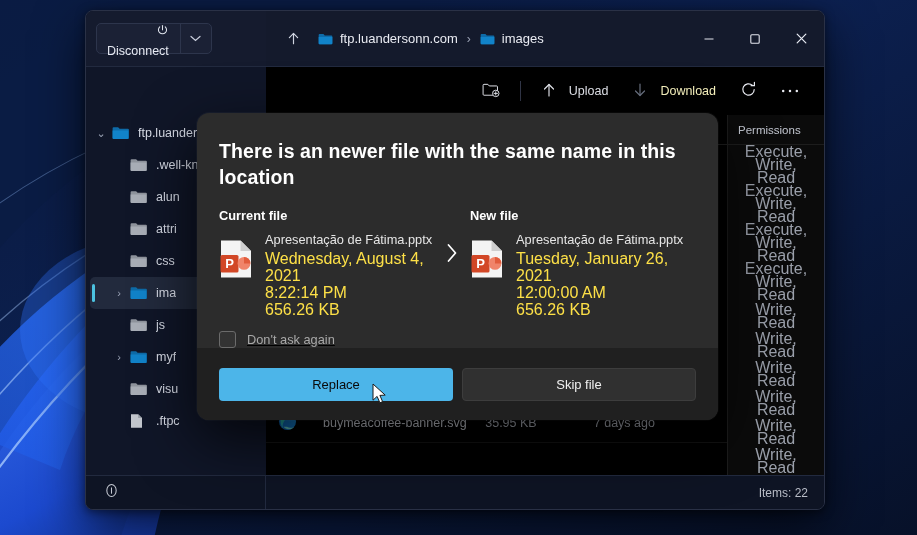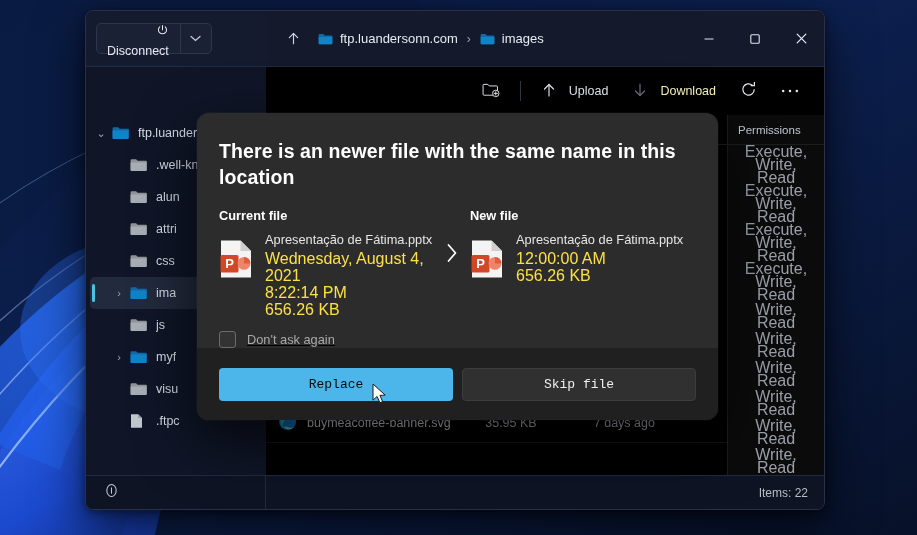--- a/index.html
+++ b/index.html
@@ -131,21 +131,21 @@
   .ch.name { width:210px; }
   .ch.size { width:110px; }
   .ch.mod  { width:135px; }
   .rows { flex:1; position:relative; }
   .frow {
     display:flex; align-items:center; height:40px;
     border-bottom:1px solid #131313;
     color:#d6d9e1; font-size:12.5px;
     padding-left:12px;
   }
-  .fname { width:210px; display:flex; align-items:center; gap:10px; overflow:hidden; }
+  .fname { width:210px; display:flex; align-items:center; gap:26px; overflow:hidden; }
   .fsize { width:110px; color:#b4b8c2; }
   .fmod  { width:135px; color:#b4b8c2; }
 
   
   .perms {
     width:97px; flex:0 0 97px;
     background:#0b0b0b;
     border-left:1px solid #1d1d1d;
     display:flex; flex-direction:column;
   }
@@ -208,21 +208,20 @@
   .dlg-footer {
     height:72px; flex:0 0 72px;
     background:#202020;
     display:flex; align-items:center; gap:9px;
     padding: 0 22px;
   }
   .dlg-btn {
     height:33px; border-radius:4px;
     display:flex; align-items:center; justify-content:center;
     font-size:13px;
-    font-family:Liberation Mono, monospace;
   }
   .dlg-btn.primary { width:239px; background:#4cb5e9; color:#0a0a0a; }
   .dlg-btn.secondary { width:239px; background:#303030; border:1px solid #3d3d3d; color:#f0f0f0; }
 
   
   #cursor { position:absolute; left:372px; top:383px; z-index:40; pointer-events:none; }
 </style>
 </head>
 <body>
 
@@ -602,20 +601,21 @@
               <path d="M2 1.5h19.5L32 12v26.5H2z" fill="#f4f4f4"></path>
               <path d="M21.5 1.5 L32 12 H21.5z" fill="#cfcfcf"></path>
               <rect x="1.5" y="16" width="18" height="17.5" rx="1.6" fill="#d24726"></rect>
               <text x="10.5" y="29.3" font-family="Liberation Sans, sans-serif" font-size="13" font-weight="bold" fill="#ffffff" text-anchor="middle">P</text>
               <circle cx="25" cy="24.4" r="6.4" fill="#f0846a"></circle>
               <path d="M25 18 A6.4 6.4 0 0 1 31.4 24.4 L25 24.4 Z" fill="#e15c3c"></path>
             </svg>
           </span>
           <div class="fmeta">
             <div class="fn">Apresentação de Fátima.pptx</div>
+            <div class="fd">Tuesday, January 26, 2021</div>
             <div class="fd">12:00:00 AM</div>
             <div class="fd">656.26 KB</div>
           </div>
         </div>
       </div>
     </div>
 
     <div class="dontask">
       <span class="cbox"></span>
       <span class="dontask-label">Don't ask again</span>

